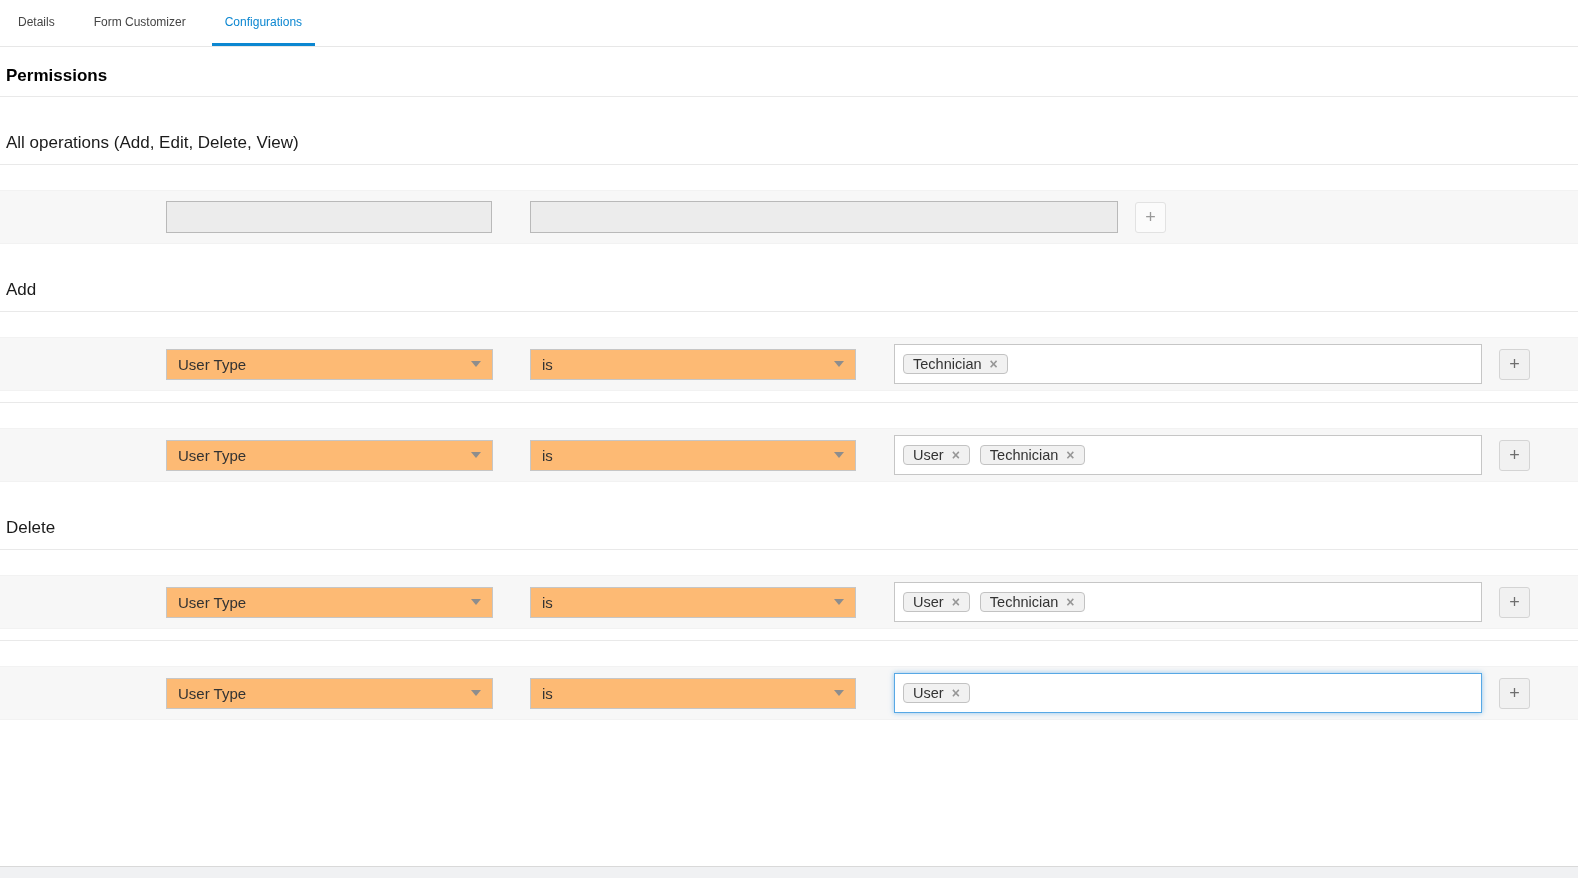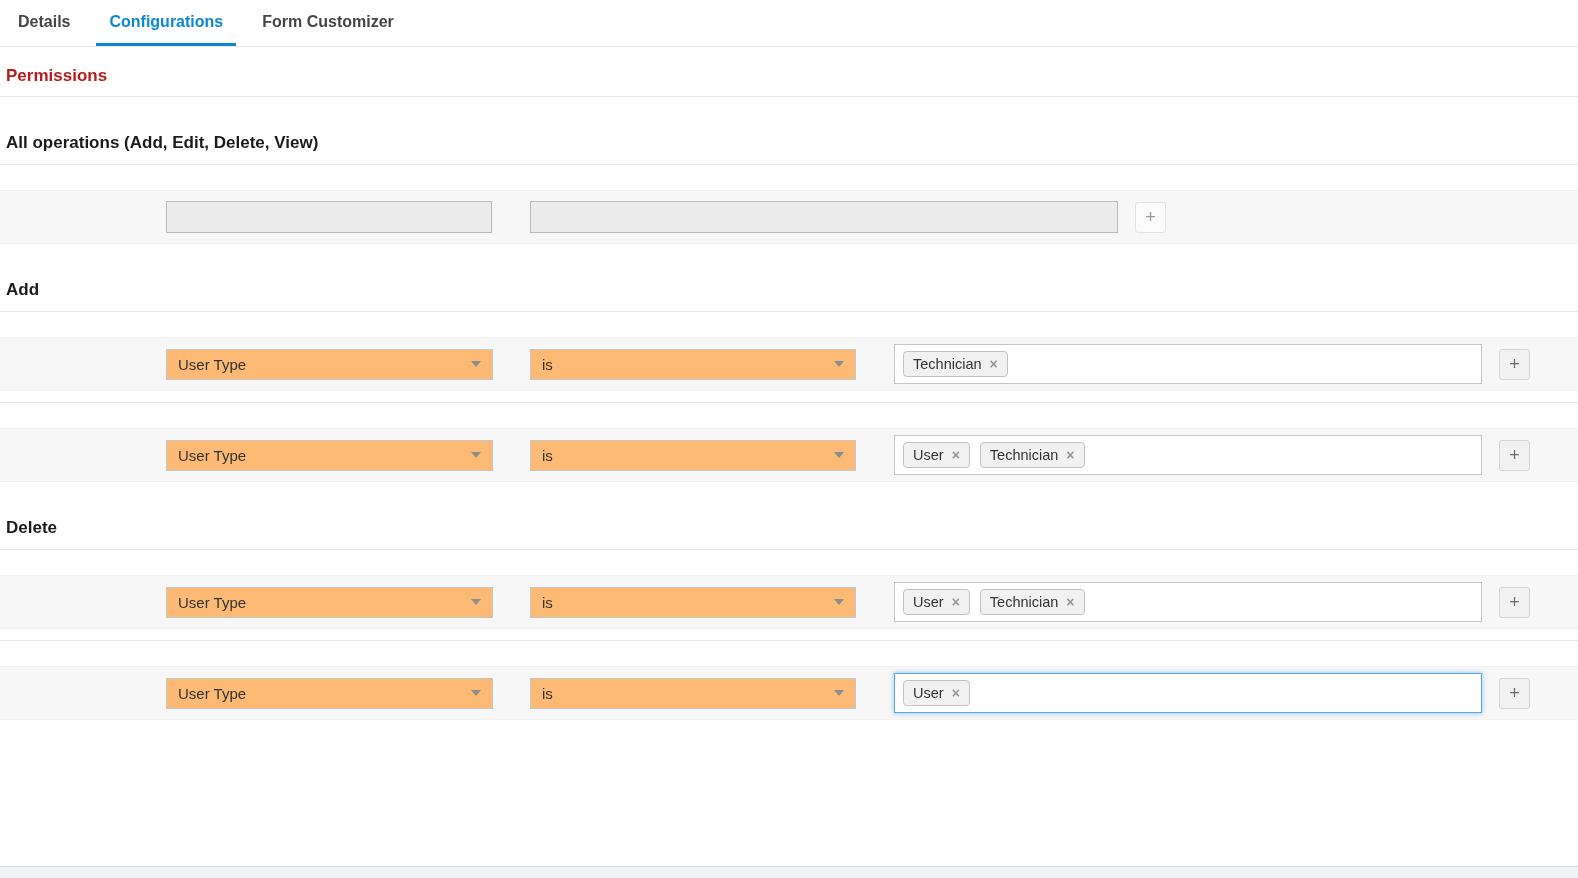--- a/index.html
+++ b/index.html
@@ -2,28 +2,28 @@
 <html><head>
 <meta charset="utf-8">
 <style>
   * { margin:0; padding:0; box-sizing:border-box; }
   html,body { background:#ffffff; }
   body { font-family:"Liberation Sans", sans-serif; }
   .screen { position:relative; width:1578px; height:878px; background:#fff; overflow:hidden; }
 
   
   .tabbar { display:flex; align-items:stretch; height:47px; border-bottom:1px solid #e7e7e7; padding-left:5px; }
-  .tab { display:flex; align-items:center; padding:0 13px; margin-right:13px; font-size:16px;
-         font-weight:bold; color:#454545; cursor:pointer; border-bottom:3px solid transparent; }
+  .tab { display:flex; align-items:center; padding:0 13px; margin-right:13px; font-size:12px;
+         font-weight:normal; color:#454545; cursor:pointer; border-bottom:3px solid transparent; }
   .tab.active { color:#0c87d1; border-bottom-color:#0c87d1; }
 
   
-  .page-heading { font-size:17px; font-weight:bold; color:#b91c1c; margin:19px 0 0 6px; }
+  .page-heading { font-size:17px; font-weight:bold; color:#000000; margin:19px 0 0 6px; }
   .divider { height:1px; background:#e9e9e9; margin-top:10px; }
-  .section-heading { font-size:17px; font-weight:bold; color:#1b1b1b; margin:36px 0 0 6px; }
+  .section-heading { font-size:17px; font-weight:normal; color:#1b1b1b; margin:36px 0 0 6px; }
   .section .divider { margin-top:11px; }
 
   
   .radio-row { display:flex; align-items:center; margin:21px 0 0 6px; height:20px; }
   .radio-option { display:flex; align-items:center; margin-right:20px; cursor:pointer; }
   .radio { width:16px; height:16px; border-radius:50%; border:2px solid #9b9b9b; background:#fff;
            position:relative; flex:0 0 auto; }
   .radio.checked { border-color:#1889ce; }
   .radio.checked::after { content:""; position:absolute; left:2px; top:2px; width:8px; height:8px;
            border-radius:50%; background:#1889ce; }
@@ -38,40 +38,40 @@
   .select.cond { width:326px; margin-right:38px; }
   .select .arrow { width:0; height:0; border-left:5px solid transparent; border-right:5px solid transparent;
             border-top:6px solid #8d8d8d; flex:0 0 auto; }
   .select.disabled { background:#ececec; border-color:#c0c0c0; color:#a9a9a9; cursor:default; }
   .select.disabled .arrow { border-top-color:#b5b5b5; }
   .box { width:326px; height:32px; background:#ececec; border:1px solid #b9b9b9; margin-right:38px; }
   .box.wide { width:588px; margin-right:17px; }
   .tags-input { width:588px; min-height:40px; background:#fff; border:1px solid #c6c6c6;
             display:flex; align-items:center; padding:0 8px; margin-right:17px; cursor:text; }
   .tags-input.focused { border-color:#57a8e5; box-shadow:0 0 5px rgba(87,168,229,.65); }
-  .tag { display:flex; align-items:center; height:26px; background:#f1f1f1; border:1px solid #c2c2c2;
+  .tag { display:flex; align-items:center; height:20px; background:#f1f1f1; border:1px solid #c2c2c2;
             border-radius:4px; padding:0 9px; margin-right:10px; font-size:14.5px; color:#333; }
   .tag .tag-x { margin-left:8px; color:#979797; font-size:14px; font-weight:bold; cursor:pointer; line-height:1; }
   .add-btn { width:31px; height:31px; background:#f1f1f1; border:1px solid #d4d4d4; border-radius:3px;
             font-size:18px; color:#6e6e6e; line-height:1; cursor:pointer; font-family:inherit; }
   .rule-row.disabled .add-btn { background:#fbfbfb; border-color:#e2e2e2; color:#999; }
 
   
   .bottom-strip { position:absolute; left:0; right:0; bottom:0; height:12px; background:#f0f1f3;
             border-top:1px solid #d9d9d9; }
 </style>
 </head>
 <body>
 
 <div class="screen">
 
   <nav class="tabbar" id="tabbar">
       <div class="tab">Details</div>
+      <div class="tab">Form Customizer</div>
       <div class="tab active">Configurations</div>
-      <div class="tab">Form Customizer</div>
     </nav>
 
   <h2 class="page-heading">Permissions</h2>
   <div class="divider"></div>
 
 
   <div id="sections">
       <section class="section">
         <h3 class="section-heading">All operations (Add, Edit, Delete, View)</h3>
         <div class="divider"></div>

